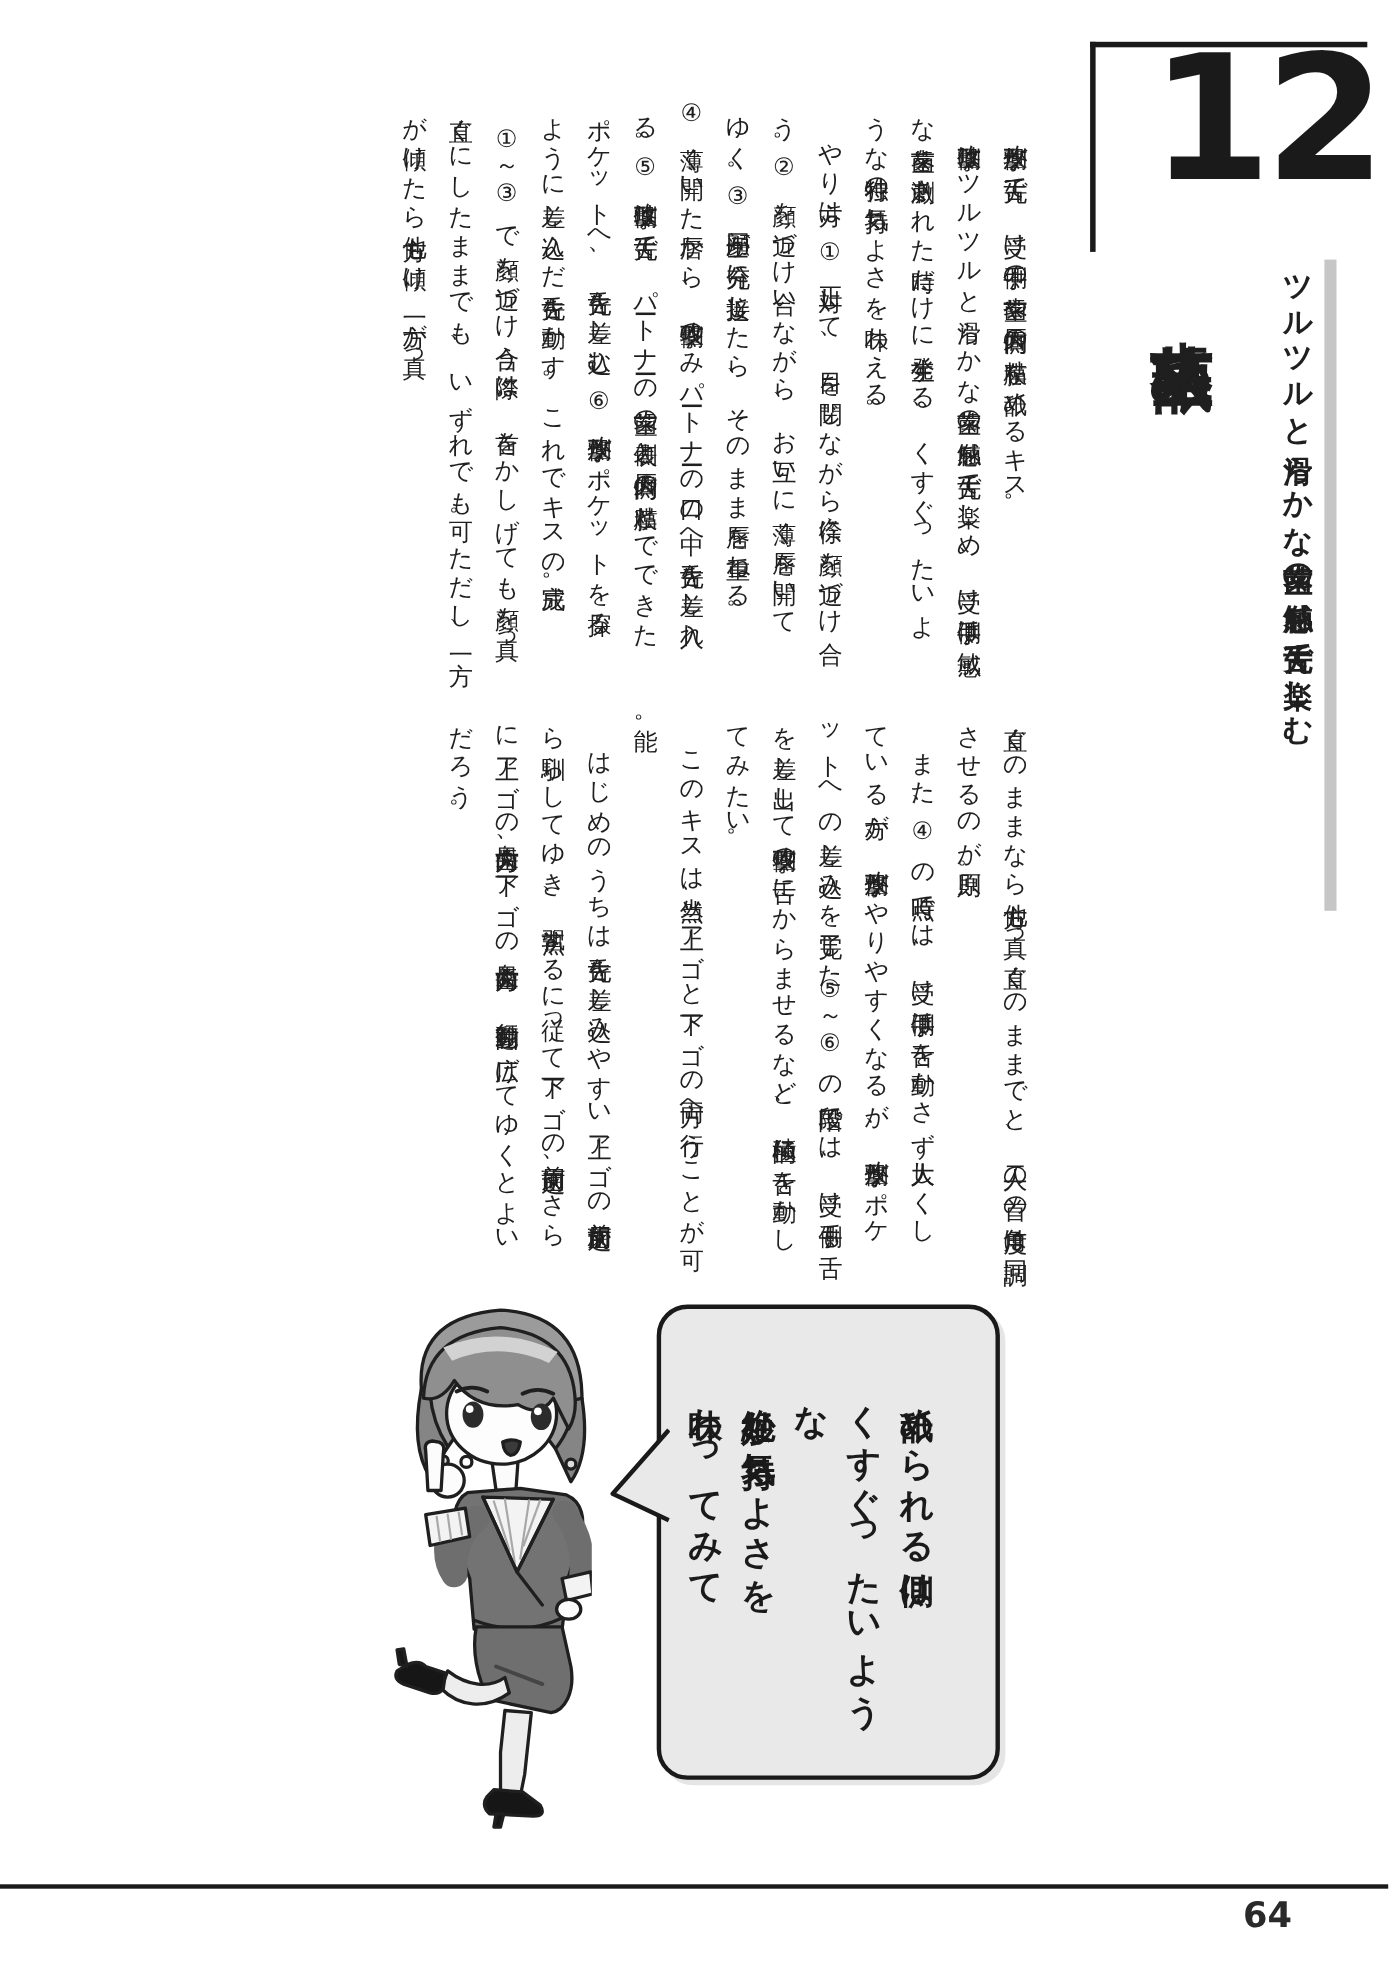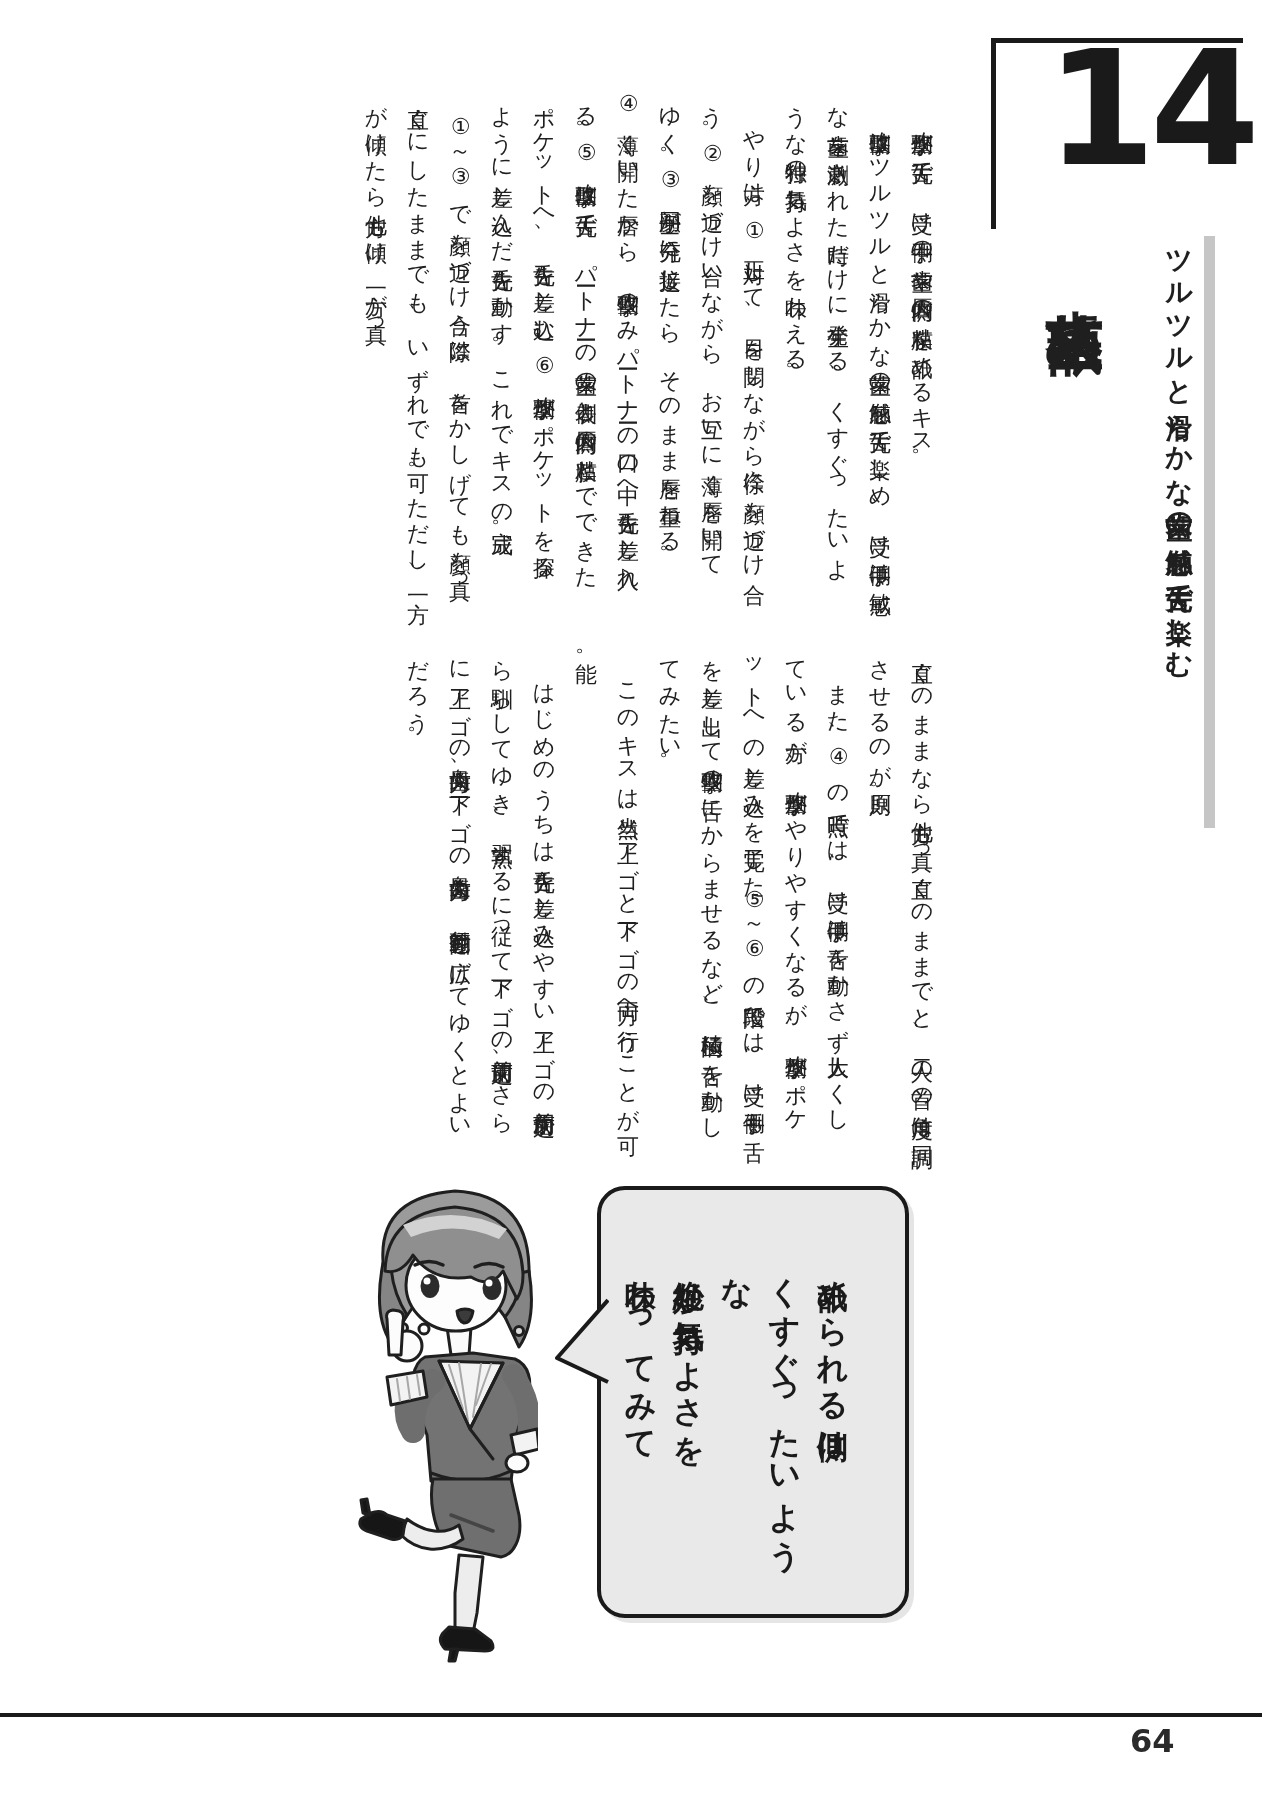--- a/index.html
+++ b/index.html
@@ -58,21 +58,21 @@
   
   .footer-rule{position:absolute;left:0;top:1713px;width:1262px;height:4px;background:#1a1a1a;}
   .page-num{position:absolute;left:1130px;top:1722px;font-size:32px;font-weight:700;color:#2a2a2a;}
 </style>
 </head>
 <body>
 
 <div class="page">
 
   <div class="chapter-box">
-    <div class="chapter-num">14</div>
+    <div class="chapter-num">12</div>
   </div>
 
   <div class="page-title">歯茎舐め</div>
   <div class="page-subtitle">ツルツルと滑らかな歯茎の感触を舌先で楽しむ</div>
   <div class="subtitle-bar"></div>
 
   <div id="block1" class="body-block">　攻撃側が舌先で、受け手側の歯茎や唇内側の粘膜を舐めるキス。
 　攻撃側はツルツルと滑らかな歯茎の感触を舌先で楽しめ、受け手側は敏感な歯茎を刺激された時だけに発生する、くすぐったいような独特の気持ちよさを味わえる。
 　やり方は、①正対して、目を閉じながら徐々に顔を近づけ合う。②顔を近づけ合いながら、お互いに薄く唇を開いてゆく。③顔同士が充分に接近したら、そのまま唇を重ねる。④薄く開いた唇から、攻撃側のみパートナーの口の中へ舌先を差し入れる。⑤攻撃側は舌先で、パートナーの歯茎の表側と唇内側の粘膜とでできたポケットへ、舌先を差し込む。⑥攻撃側がポケットを探るように差し込んだ舌先を動かす。これでキスの完成。
 　①～③で顔を近づけ合う際は、首をかしげても顔を真っ直ぐにしたままでも、いずれでも可。ただし、一方が傾けたら他方も傾け、一方が真っ</div>

